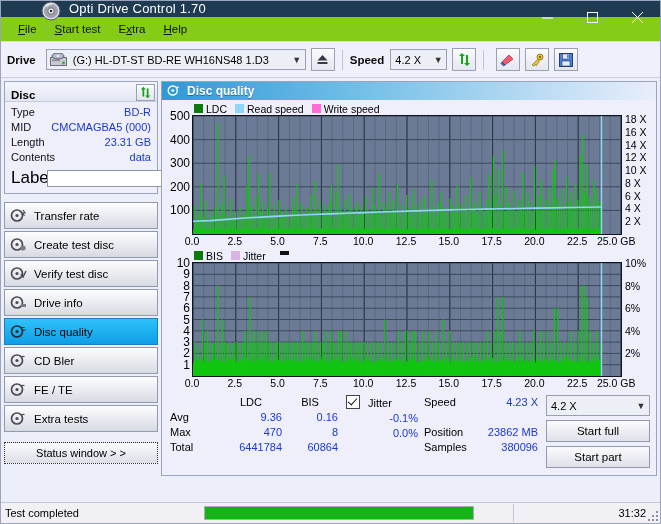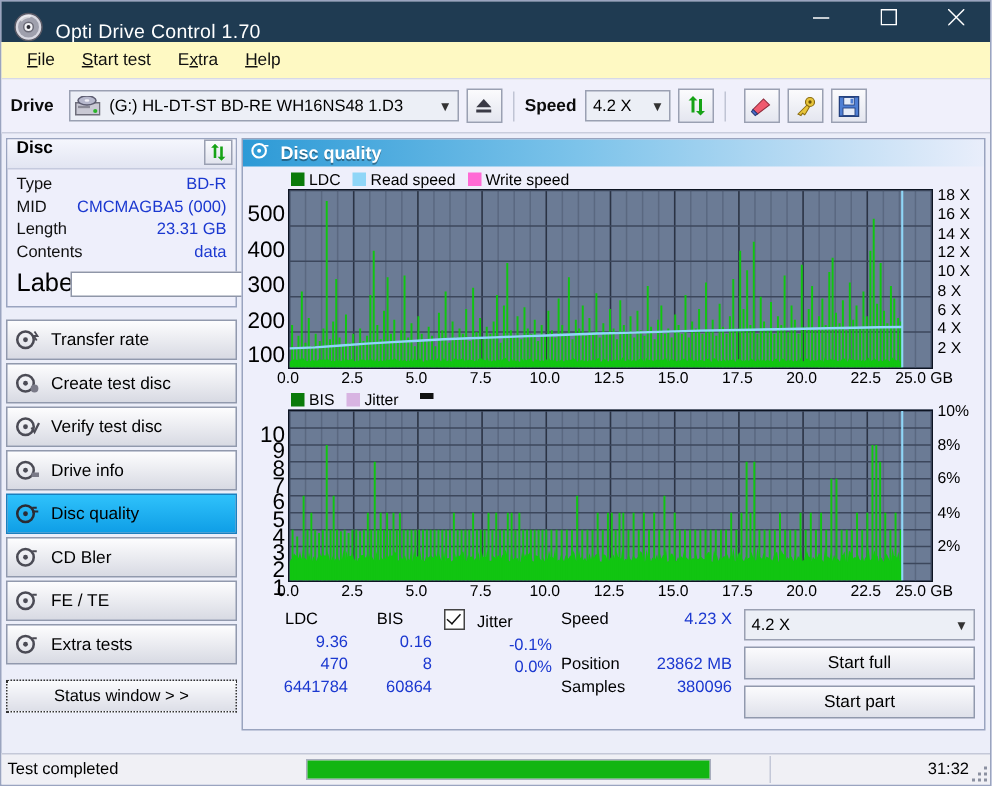--- a/index.html
+++ b/index.html
@@ -6,29 +6,29 @@
   body{
     width:661px;height:524px;overflow:hidden;
     font-family:"Liberation Sans", sans-serif;
     font-size:11px;
     background:#eef0fb;
   }
   #app{position:relative;width:661px;height:524px;box-sizing:border-box;
        border:1px solid #9aa4bf;background:#eceef9;}
 
   
-  .titlebar{height:27px;background:#1f3b52;display:flex;align-items:flex-end;}
+  .titlebar{height:16px;background:#1f3b52;display:flex;align-items:flex-start;padding-left:32px;}
   .tb-icon{width:20px;height:20px;margin-left:8px;margin-right:8px;position:relative;flex:0 0 auto;}
   .tb-title{color:#ffffff;font-size:13px;letter-spacing:.2px;flex:1 1 auto;}
   .tb-btns{display:flex;height:33px;}
   .tb-btn{width:45px;height:33px;display:flex;align-items:center;justify-content:center;
           color:#fff;font-size:14px;line-height:1;}
 
   
-  .menubar{height:24px;background:#fef9c3;display:flex;align-items:center;
+  .menubar{height:24px;background:#84cc16;display:flex;align-items:center;
            border-bottom:1px solid #d6d9e8;padding-left:8px;}
   .menu-item{padding:3px 9px;font-size:11.5px;color:#101010;}
   .menu-item u{text-decoration:underline;}
 
   
   .drivebar{height:35px;background:#f0f0fb;display:flex;align-items:center;
             padding:0 6px;border-bottom:1px solid #c9cddd;}
   .lbl-bold{font-weight:bold;font-size:11.5px;color:#0b0b0b;}
   .combo{height:21px;background:#eceff6;border:1px solid #9aa0b2;
          display:flex;align-items:center;box-sizing:border-box;font-size:11px;}
@@ -43,21 +43,21 @@
   .sep{width:1px;height:20px;background:#c0c4d4;margin:0 7px;}
 
   
   .body{display:flex;height:398px;}
   .left{width:160px;padding:3px 3px 0 3px;box-sizing:border-box;}
   .right{flex:1 1 auto;padding:3px 3px 0 0;box-sizing:border-box;}
 
   
   .disc-box{border:1px solid #9aa4bf;background:#eeeffb;}
   .disc-head{height:19px;background:linear-gradient(#f5f6fd,#e2e5f2);
-             border-bottom:1px solid #c5cade;display:flex;align-items:flex-start;
+             border-bottom:1px solid #c5cade;display:flex;align-items:flex-end;
              padding:0 2px 0 6px;}
   .disc-head .t{font-weight:bold;font-size:11.5px;flex:1 1 auto;}
   .sq-btn{width:19px;height:17px;background:linear-gradient(#fafbfe,#e2e4ee);
           border:1px solid #9aa0b2;display:flex;align-items:center;justify-content:center;
           box-sizing:border-box;}
   .disc-rows{padding:3px 6px 5px 6px;}
   .drow{display:flex;justify-content:space-between;line-height:15px;font-size:11px;}
   .drow .k{color:#101010;}
   .drow .v{color:#1b38d0;}
   .label-row{display:flex;align-items:center;margin-top:3px;}
@@ -85,22 +85,22 @@
   .panel-head .t{font-weight:bold;color:#fff;font-size:12px;margin-left:6px;
                  text-shadow:0 1px 0 rgba(0,0,0,.35);}
 
   .chart-wrap{padding:2px 4px 0 4px;}
   .legend{display:flex;align-items:center;font-size:10.5px;margin-left:28px;height:13px;}
   .legend .sw{width:9px;height:9px;margin-right:3px;display:inline-block;}
   .legend .it{margin-right:8px;display:flex;align-items:center;}
 
   .plotrow{display:flex;align-items:stretch;}
   .ylab{width:26px;position:relative;}
-  .ylab span{position:absolute;right:2px;font-size:15px;transform:translateY(-50%);
-             white-space:nowrap;margin-top:16px;}
+  .ylab span{position:absolute;right:2px;font-size:12px;transform:translateY(-50%);
+             white-space:nowrap;}
   .ylab-r{width:30px;position:relative;}
   .ylab-r span{position:absolute;left:3px;font-size:10.5px;transform:translateY(-50%);
                white-space:nowrap;}
   .plot{position:relative;background:#6b7b95;border:1px solid #0d1422;box-sizing:border-box;}
   .xaxis{position:relative;height:14px;}
   .xaxis span{position:absolute;font-size:10.5px;transform:translateX(-50%);white-space:nowrap;top:0;}
 
   
   .stats{display:flex;padding:4px 2px 0 8px;font-size:11px;flex:1 1 auto;}
   .st-col{}
@@ -926,20 +926,26 @@
                 <span style="left: 299.6px;">17.5</span>
                 <span style="left: 342.4px;">20.0</span>
                 <span style="left: 385.2px;">22.5</span>
                 <span style="left: 428px; transform: translateX(-60%);">25.0 GB</span>
               </div>
             <div style="width:30px"></div>
           </div>
         </div>
 
         <div class="stats">
+          <div class="st-col" style="width:50px">
+            <div class="st-hdr" style="text-align:left">&nbsp;</div>
+            <div class="st-rowlab">Avg</div>
+            <div class="st-rowlab">Max</div>
+            <div class="st-rowlab">Total</div>
+          </div>
           <div class="st-col" style="width:62px">
             <div class="st-hdr">LDC</div>
             <div class="st-num">9.36</div>
             <div class="st-num">470</div>
             <div class="st-num">6441784</div>
           </div>
           <div class="st-col" style="width:56px">
             <div class="st-hdr">BIS</div>
             <div class="st-num">0.16</div>
             <div class="st-num">8</div>

